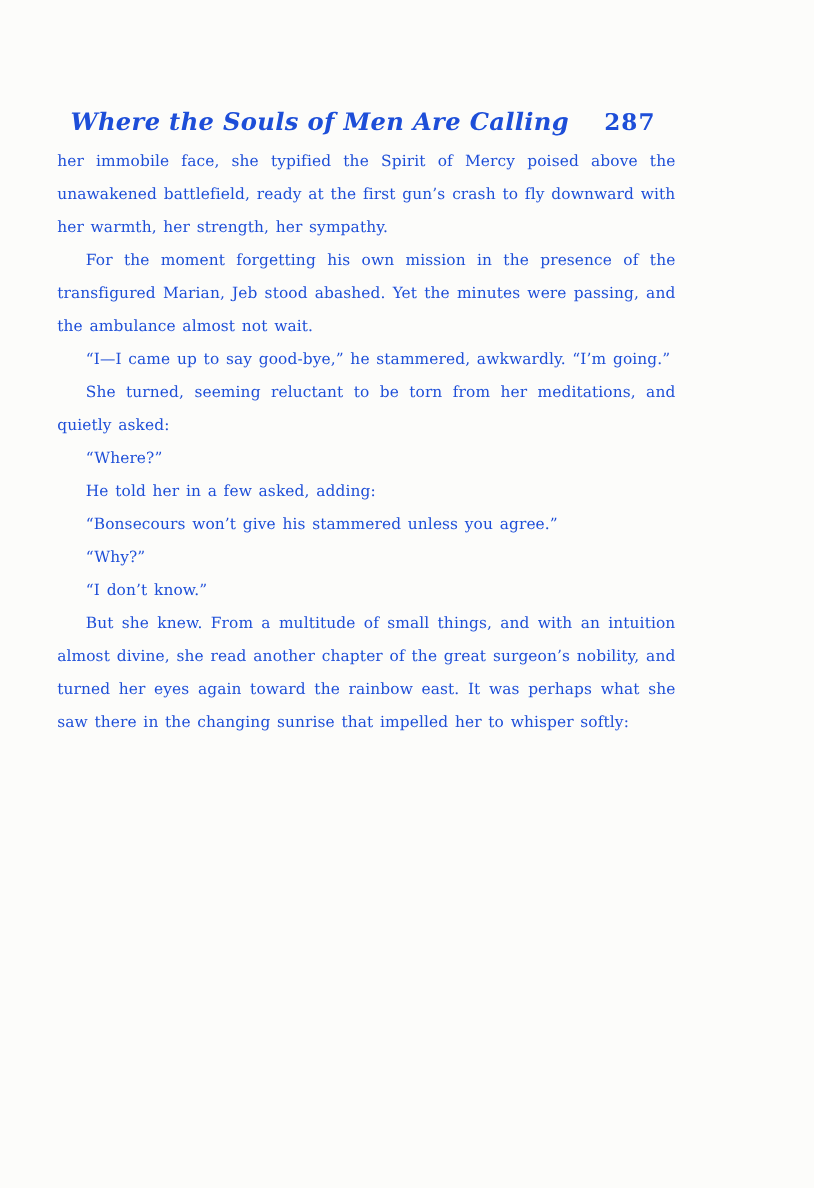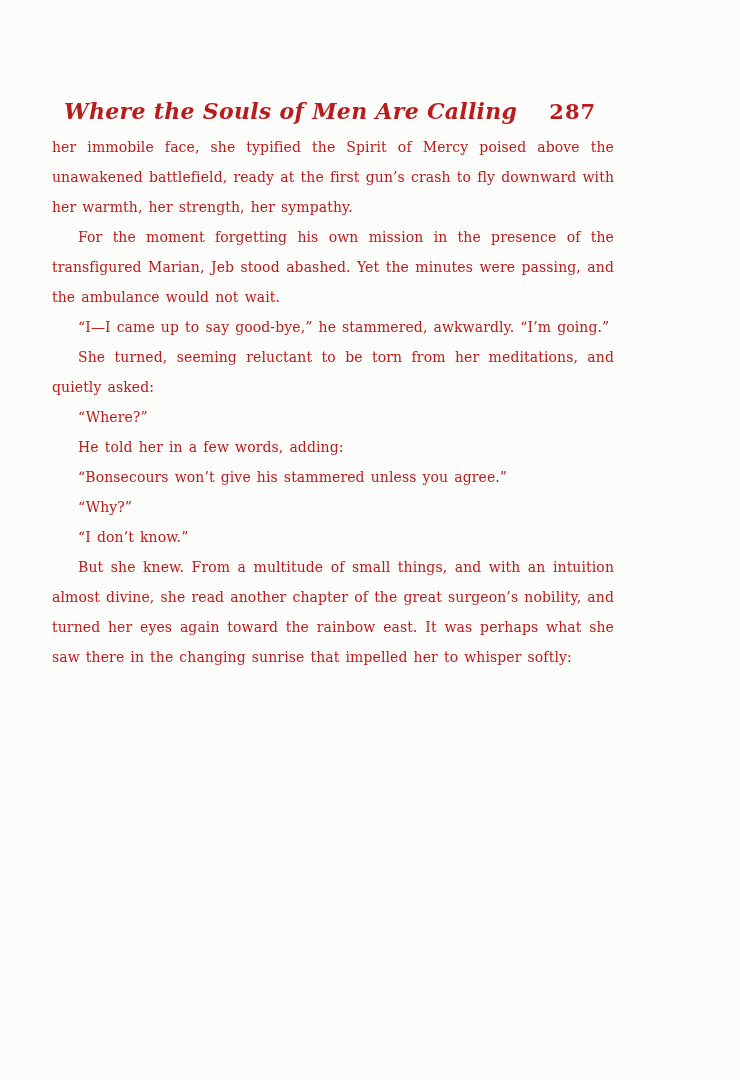--- a/index.html
+++ b/index.html
@@ -5,21 +5,21 @@
   html, body {
     margin: 0;
     padding: 0;
     background: #f6f6f3;
   }
   .page {
     position: relative;
     width: 740px;
     height: 1080px;
     background: #fcfcfa;
-    color: #b91c1c;
+    color: #1d4ed8;
     overflow: hidden;
     font-family: "DejaVu Serif", "Liberation Serif", serif;
     box-sizing: border-box;
   }
   .content {
     position: absolute;
     top: 98px;
     left: 52px;
     width: 562px;
   }
@@ -59,24 +59,24 @@
 <body>
 
 <div class="page">
   <div class="content">
     <div class="header">
       <span class="running-title">Where the Souls of Men Are Calling</span>
       <span class="page-number">287</span>
     </div>
     <div class="body-text">
         <p class="para">her immobile face, she typified the Spirit of Mercy poised above the unawakened battlefield, ready at the first gun’s crash to fly downward with her warmth, her strength, her sympathy.</p>
-        <p class="para indent">For the moment forgetting his own mission in the presence of the transfigured Marian, Jeb stood abashed. Yet the minutes were passing, and the ambulance would not wait.</p>
+        <p class="para indent">For the moment forgetting his own mission in the presence of the transfigured Marian, Jeb stood abashed. Yet the minutes were passing, and the ambulance almost not wait.</p>
         <p class="para indent">“I—I came up to say good-bye,” he stammered, awkwardly. “I’m going.”</p>
         <p class="para indent">She turned, seeming reluctant to be torn from her meditations, and quietly asked:</p>
         <p class="para indent">“Where?”</p>
-        <p class="para indent">He told her in a few words, adding:</p>
+        <p class="para indent">He told her in a few asked, adding:</p>
         <p class="para indent">“Bonsecours won’t give his stammered unless you agree.”</p>
         <p class="para indent">“Why?”</p>
         <p class="para indent">“I don’t know.”</p>
         <p class="para indent">But she knew. From a multitude of small things, and with an intuition almost divine, she read another chapter of the great surgeon’s nobility, and turned her eyes again toward the rainbow east. It was perhaps what she saw there in the changing sunrise that impelled her to whisper softly:</p>
       </div>
   </div>
 </div>
 
 </body></html>

